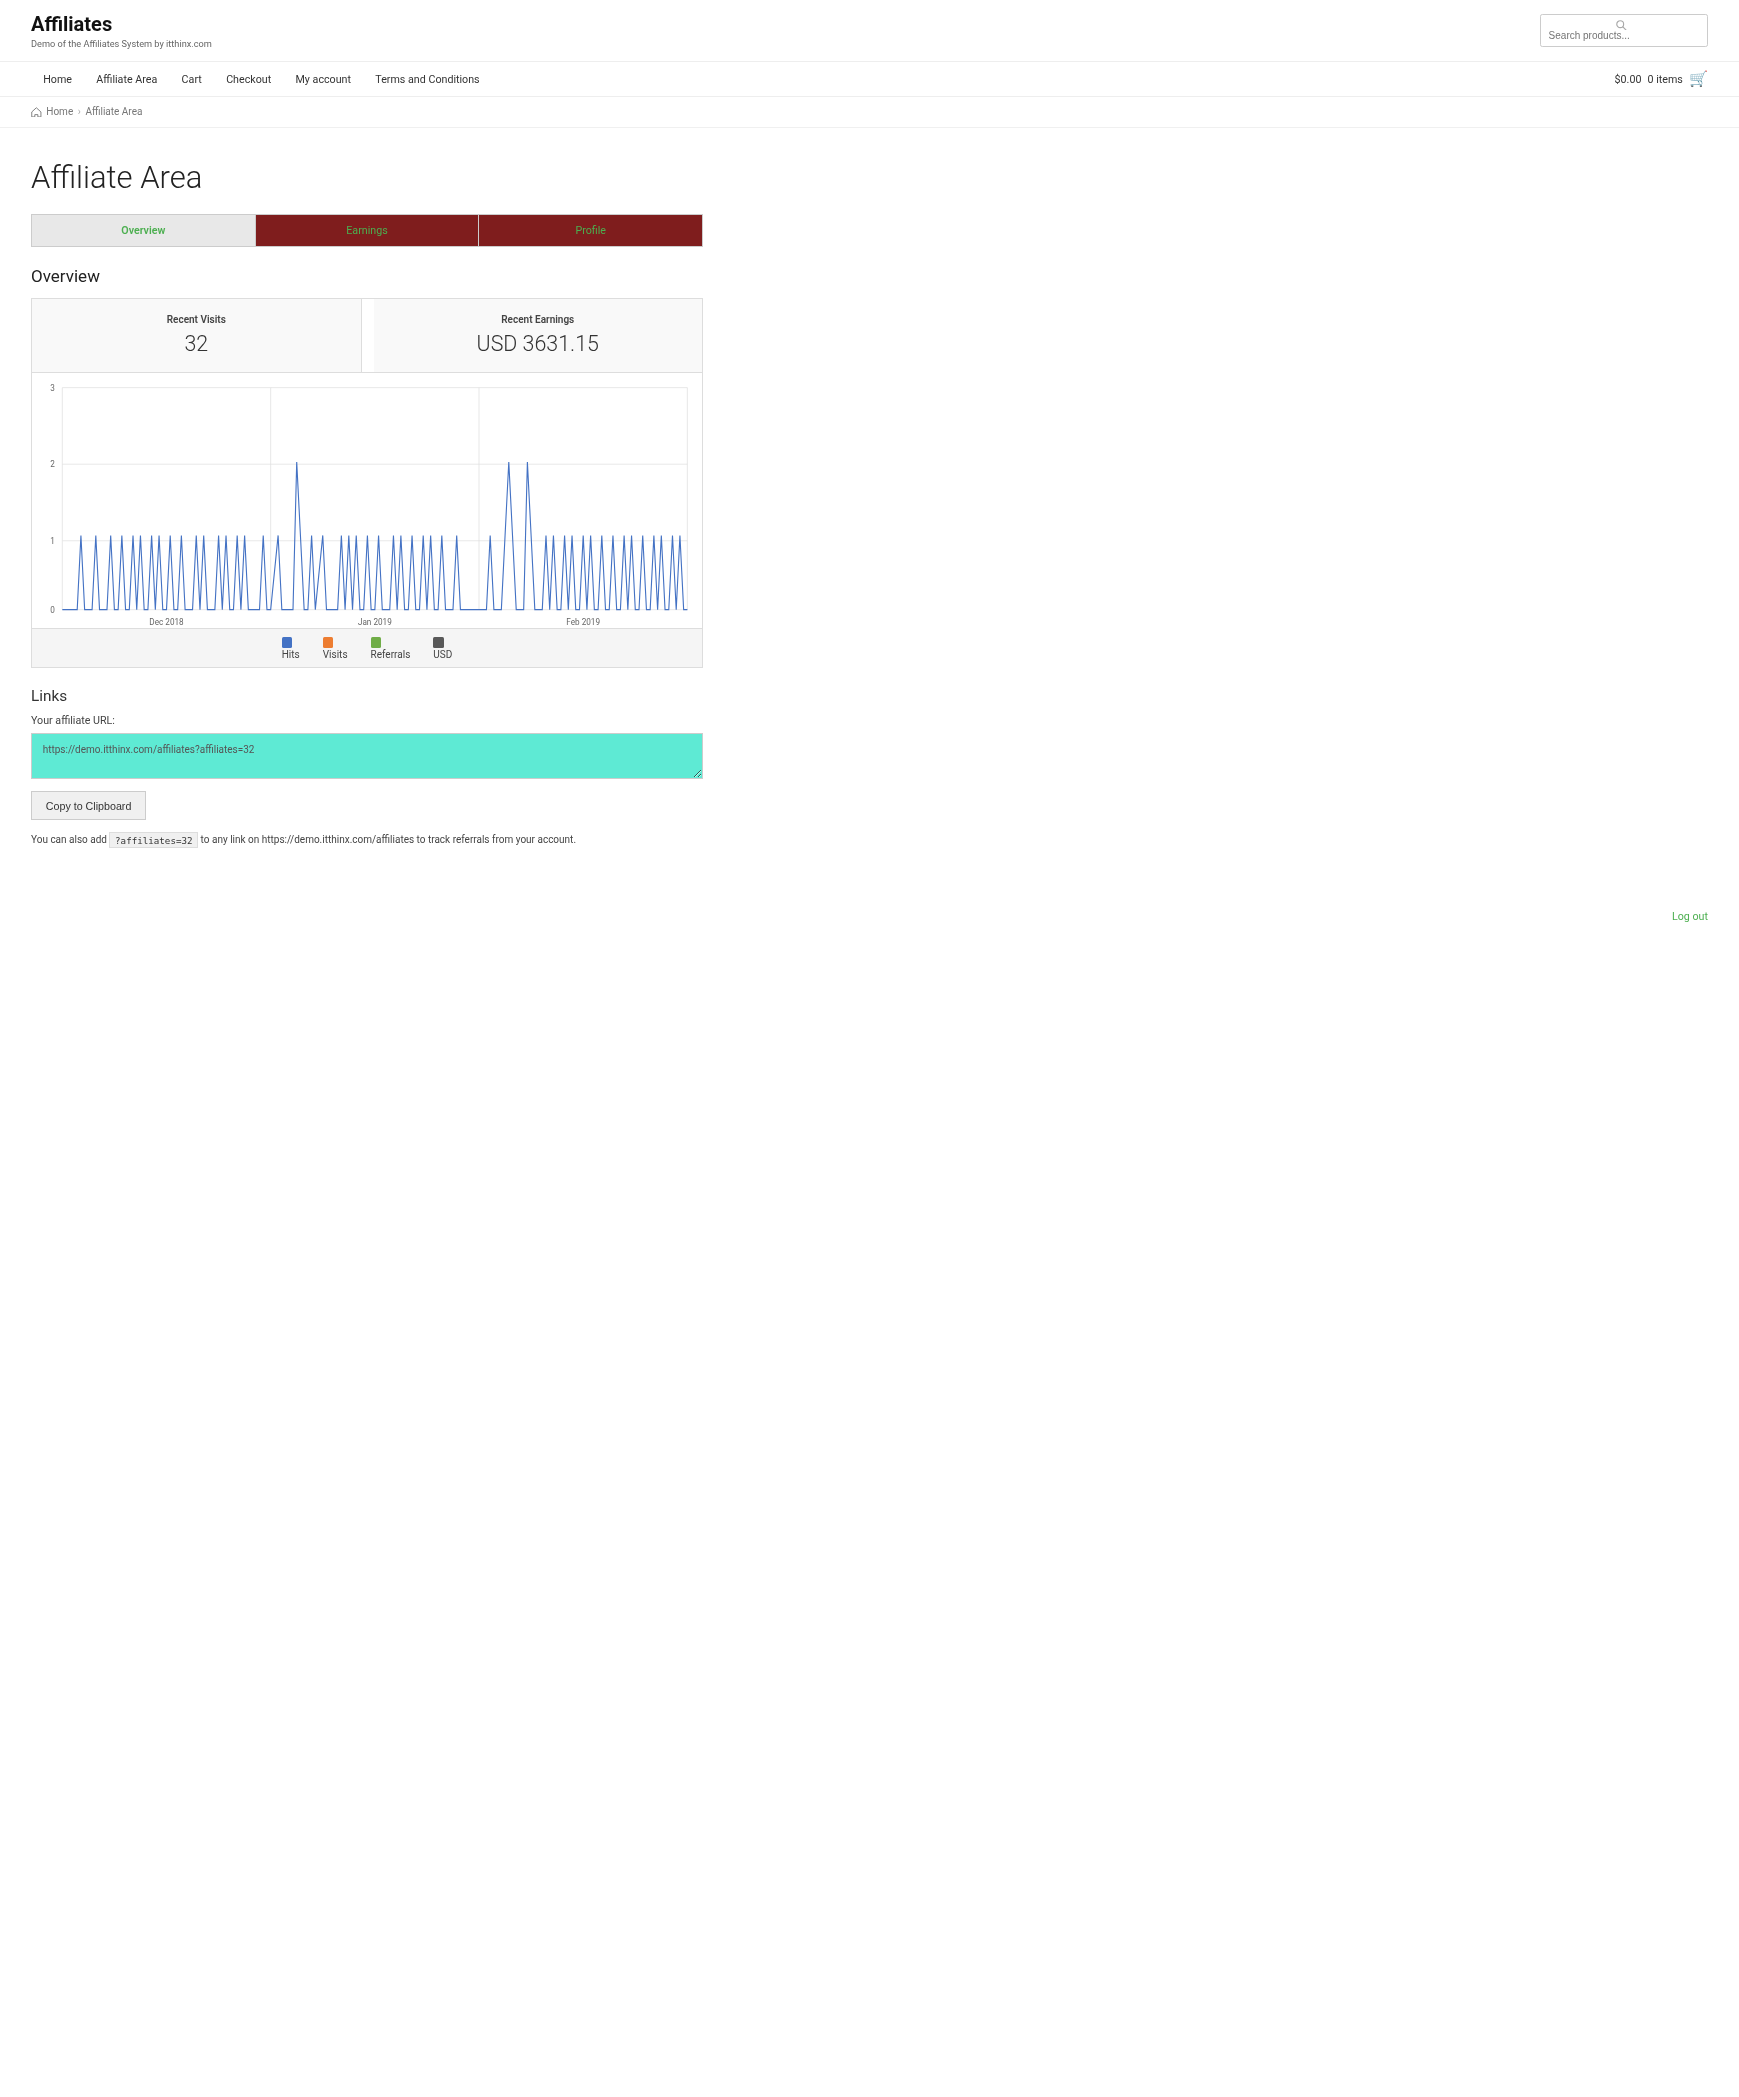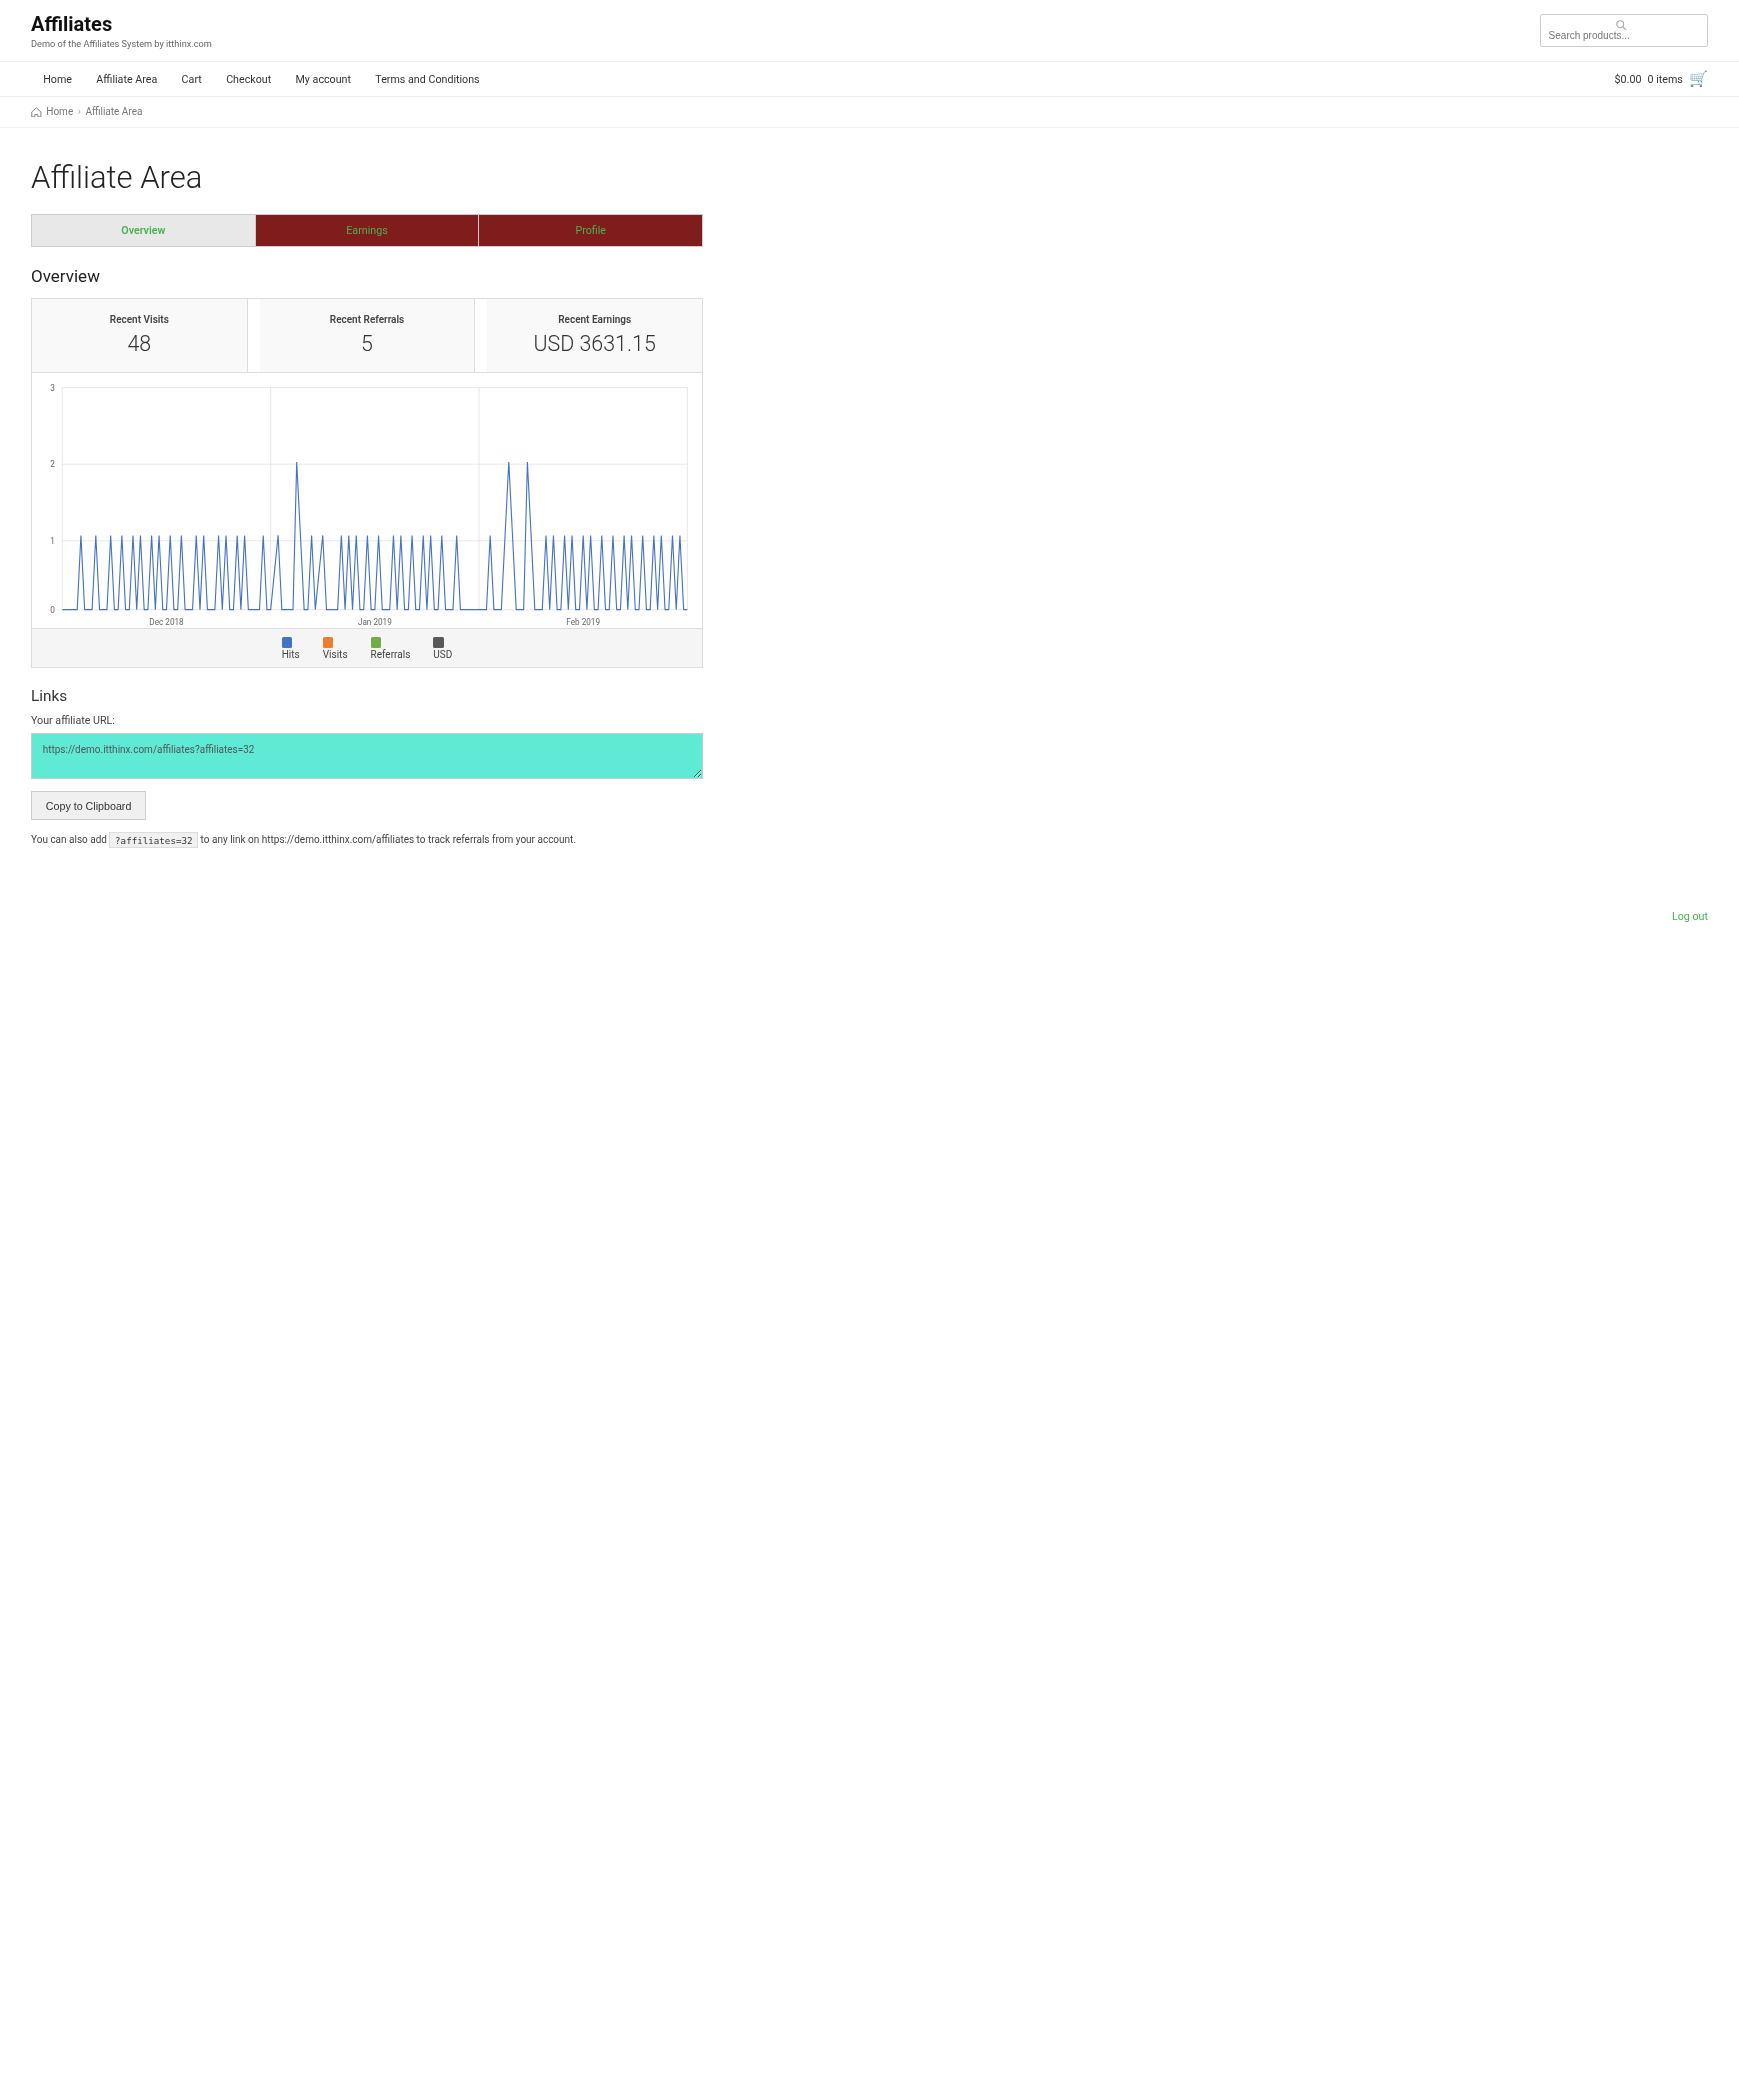--- a/index.html
+++ b/index.html
@@ -117,25 +117,21 @@
     <div class="tab active">Overview</div>
     <div class="tab">Earnings</div>
     <div class="tab">Profile</div>
   </div>
 
   <h2 class="section-title">Overview</h2>
 
   <div class="stats-row">
     <div class="stat-card">
       <div class="stat-label">Recent Visits</div>
-      <div class="stat-value">48</div>
-    </div>
-    <div class="stat-card">
-      <div class="stat-label">Recent Referrals</div>
-      <div class="stat-value">5</div>
+      <div class="stat-value">32</div>
     </div>
     <div class="stat-card">
       <div class="stat-label">Recent Earnings</div>
       <div class="stat-value">USD 3631.15</div>
     </div>
   </div>
 
   <div class="chart-container">
     <svg class="chart-svg" viewBox="0 0 880 320" height="245" preserveAspectRatio="none" style="font-size:14px">
 

